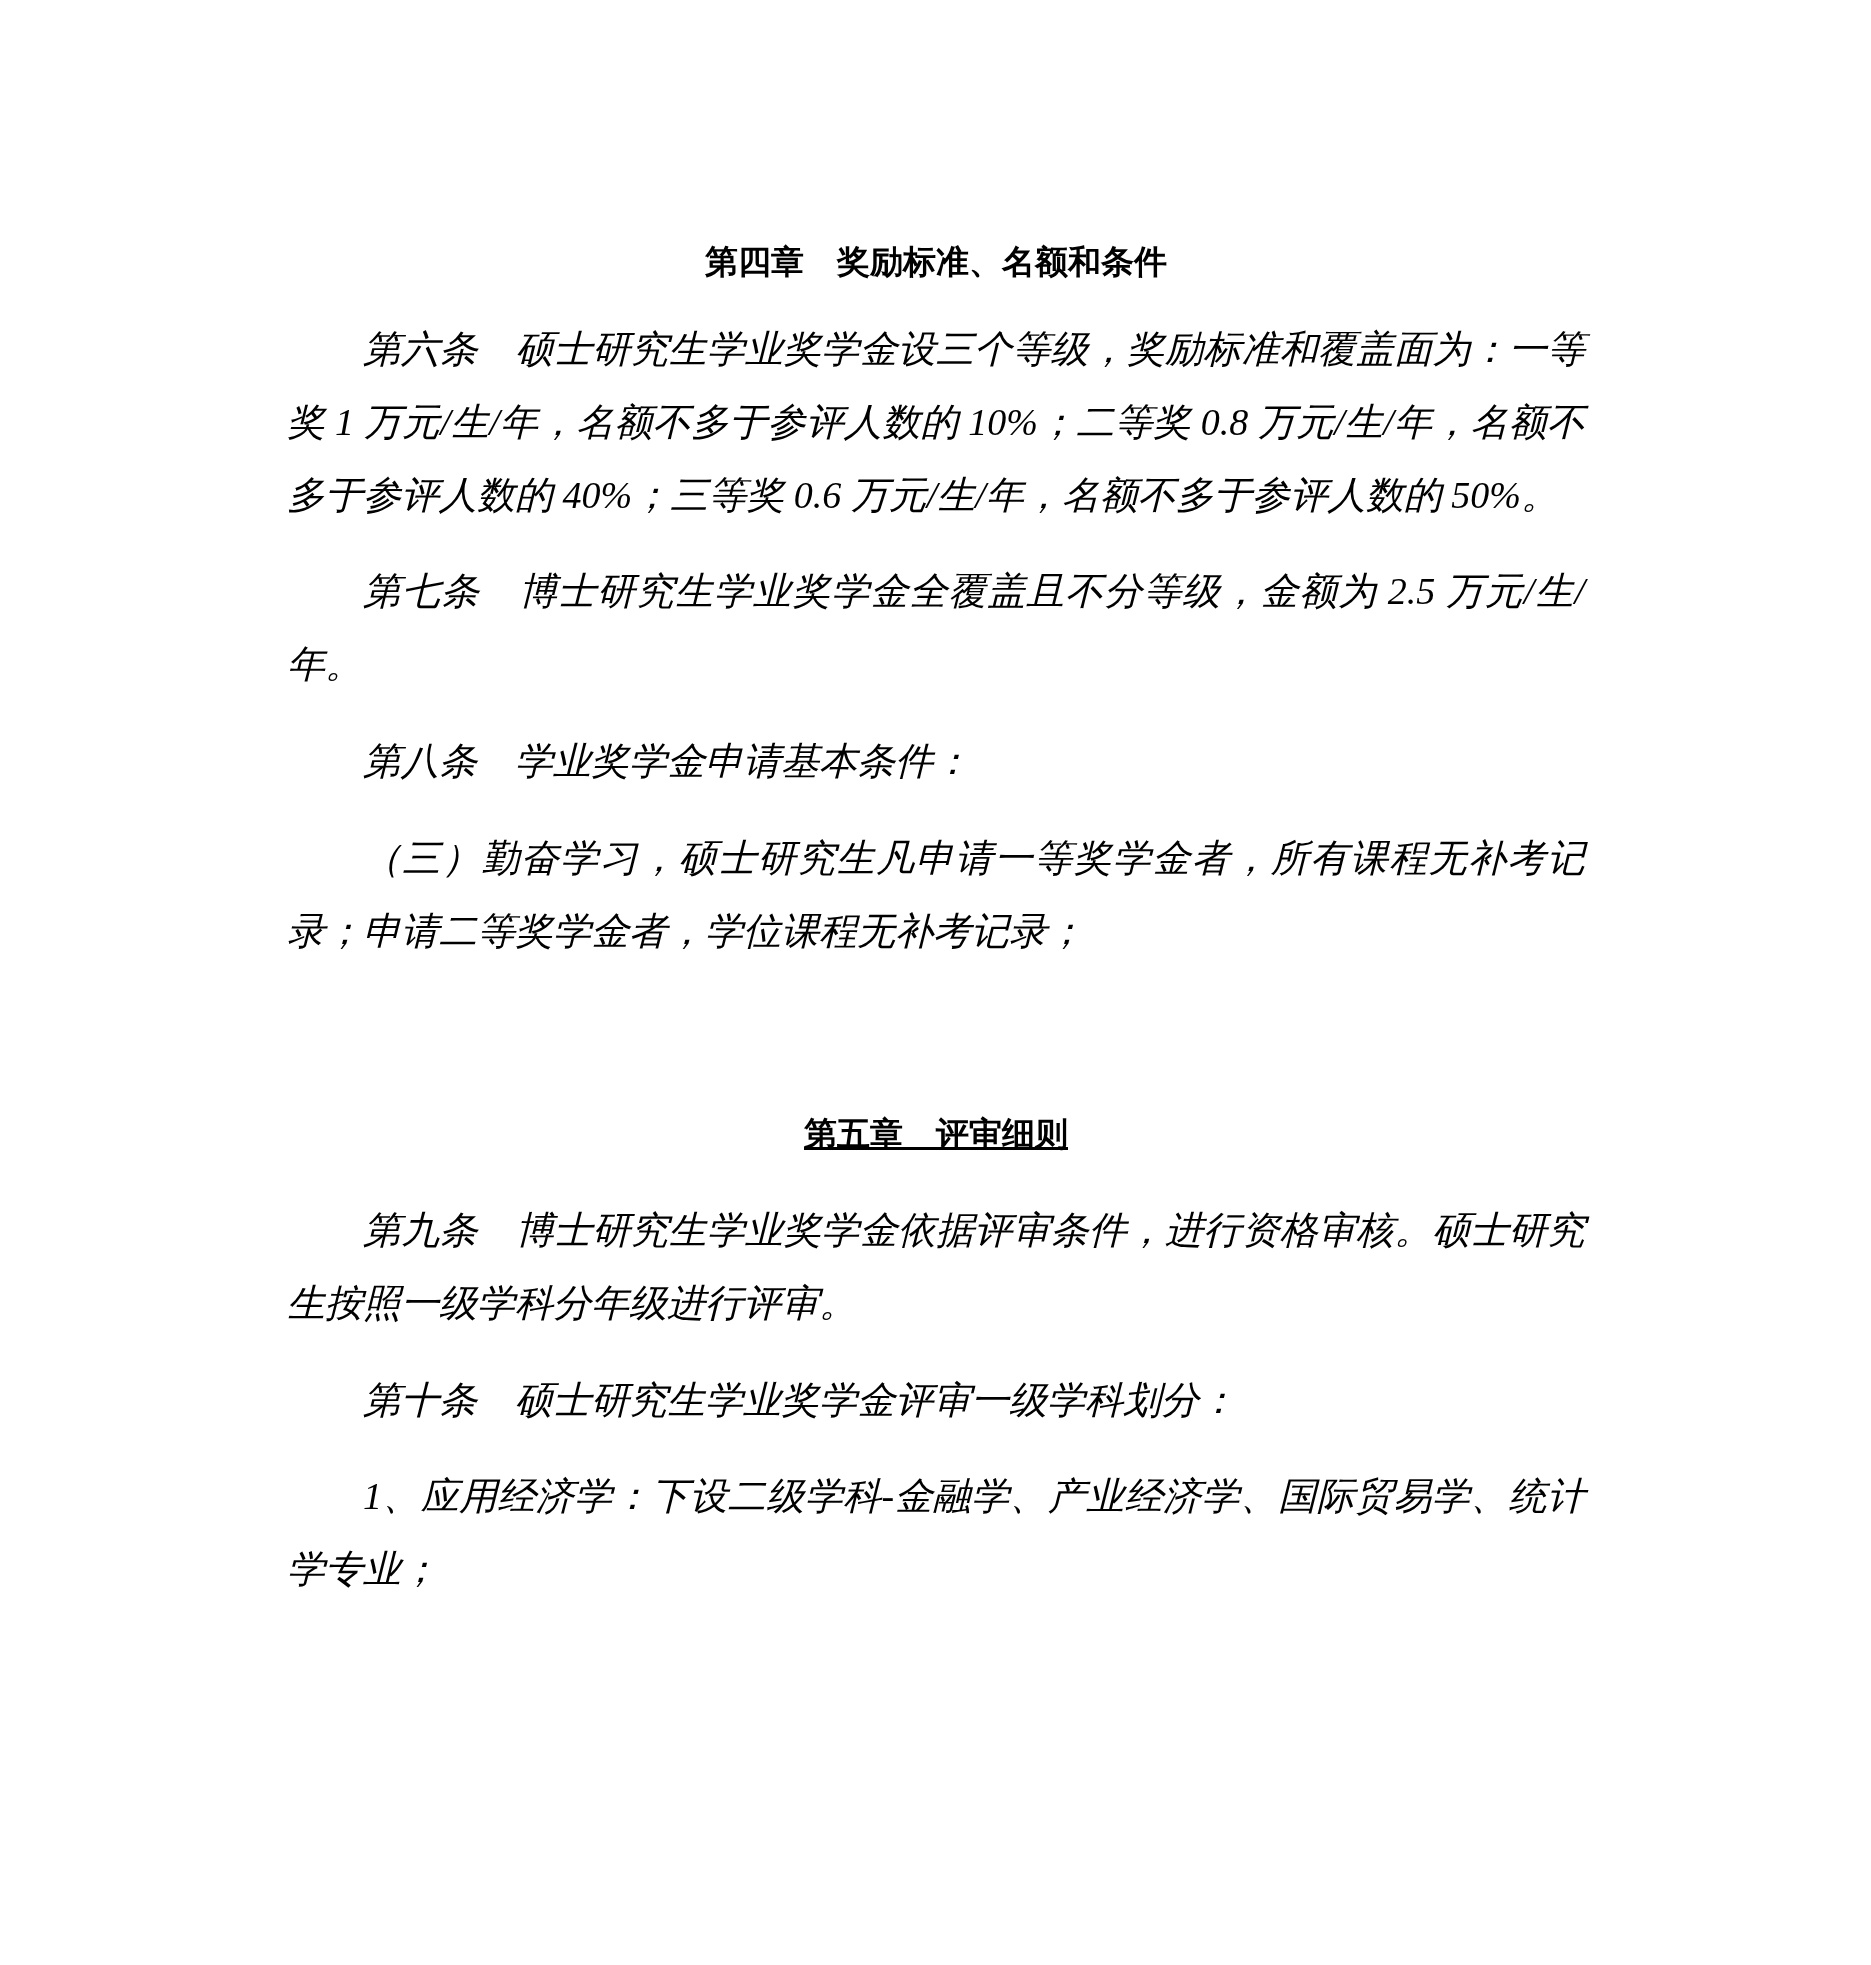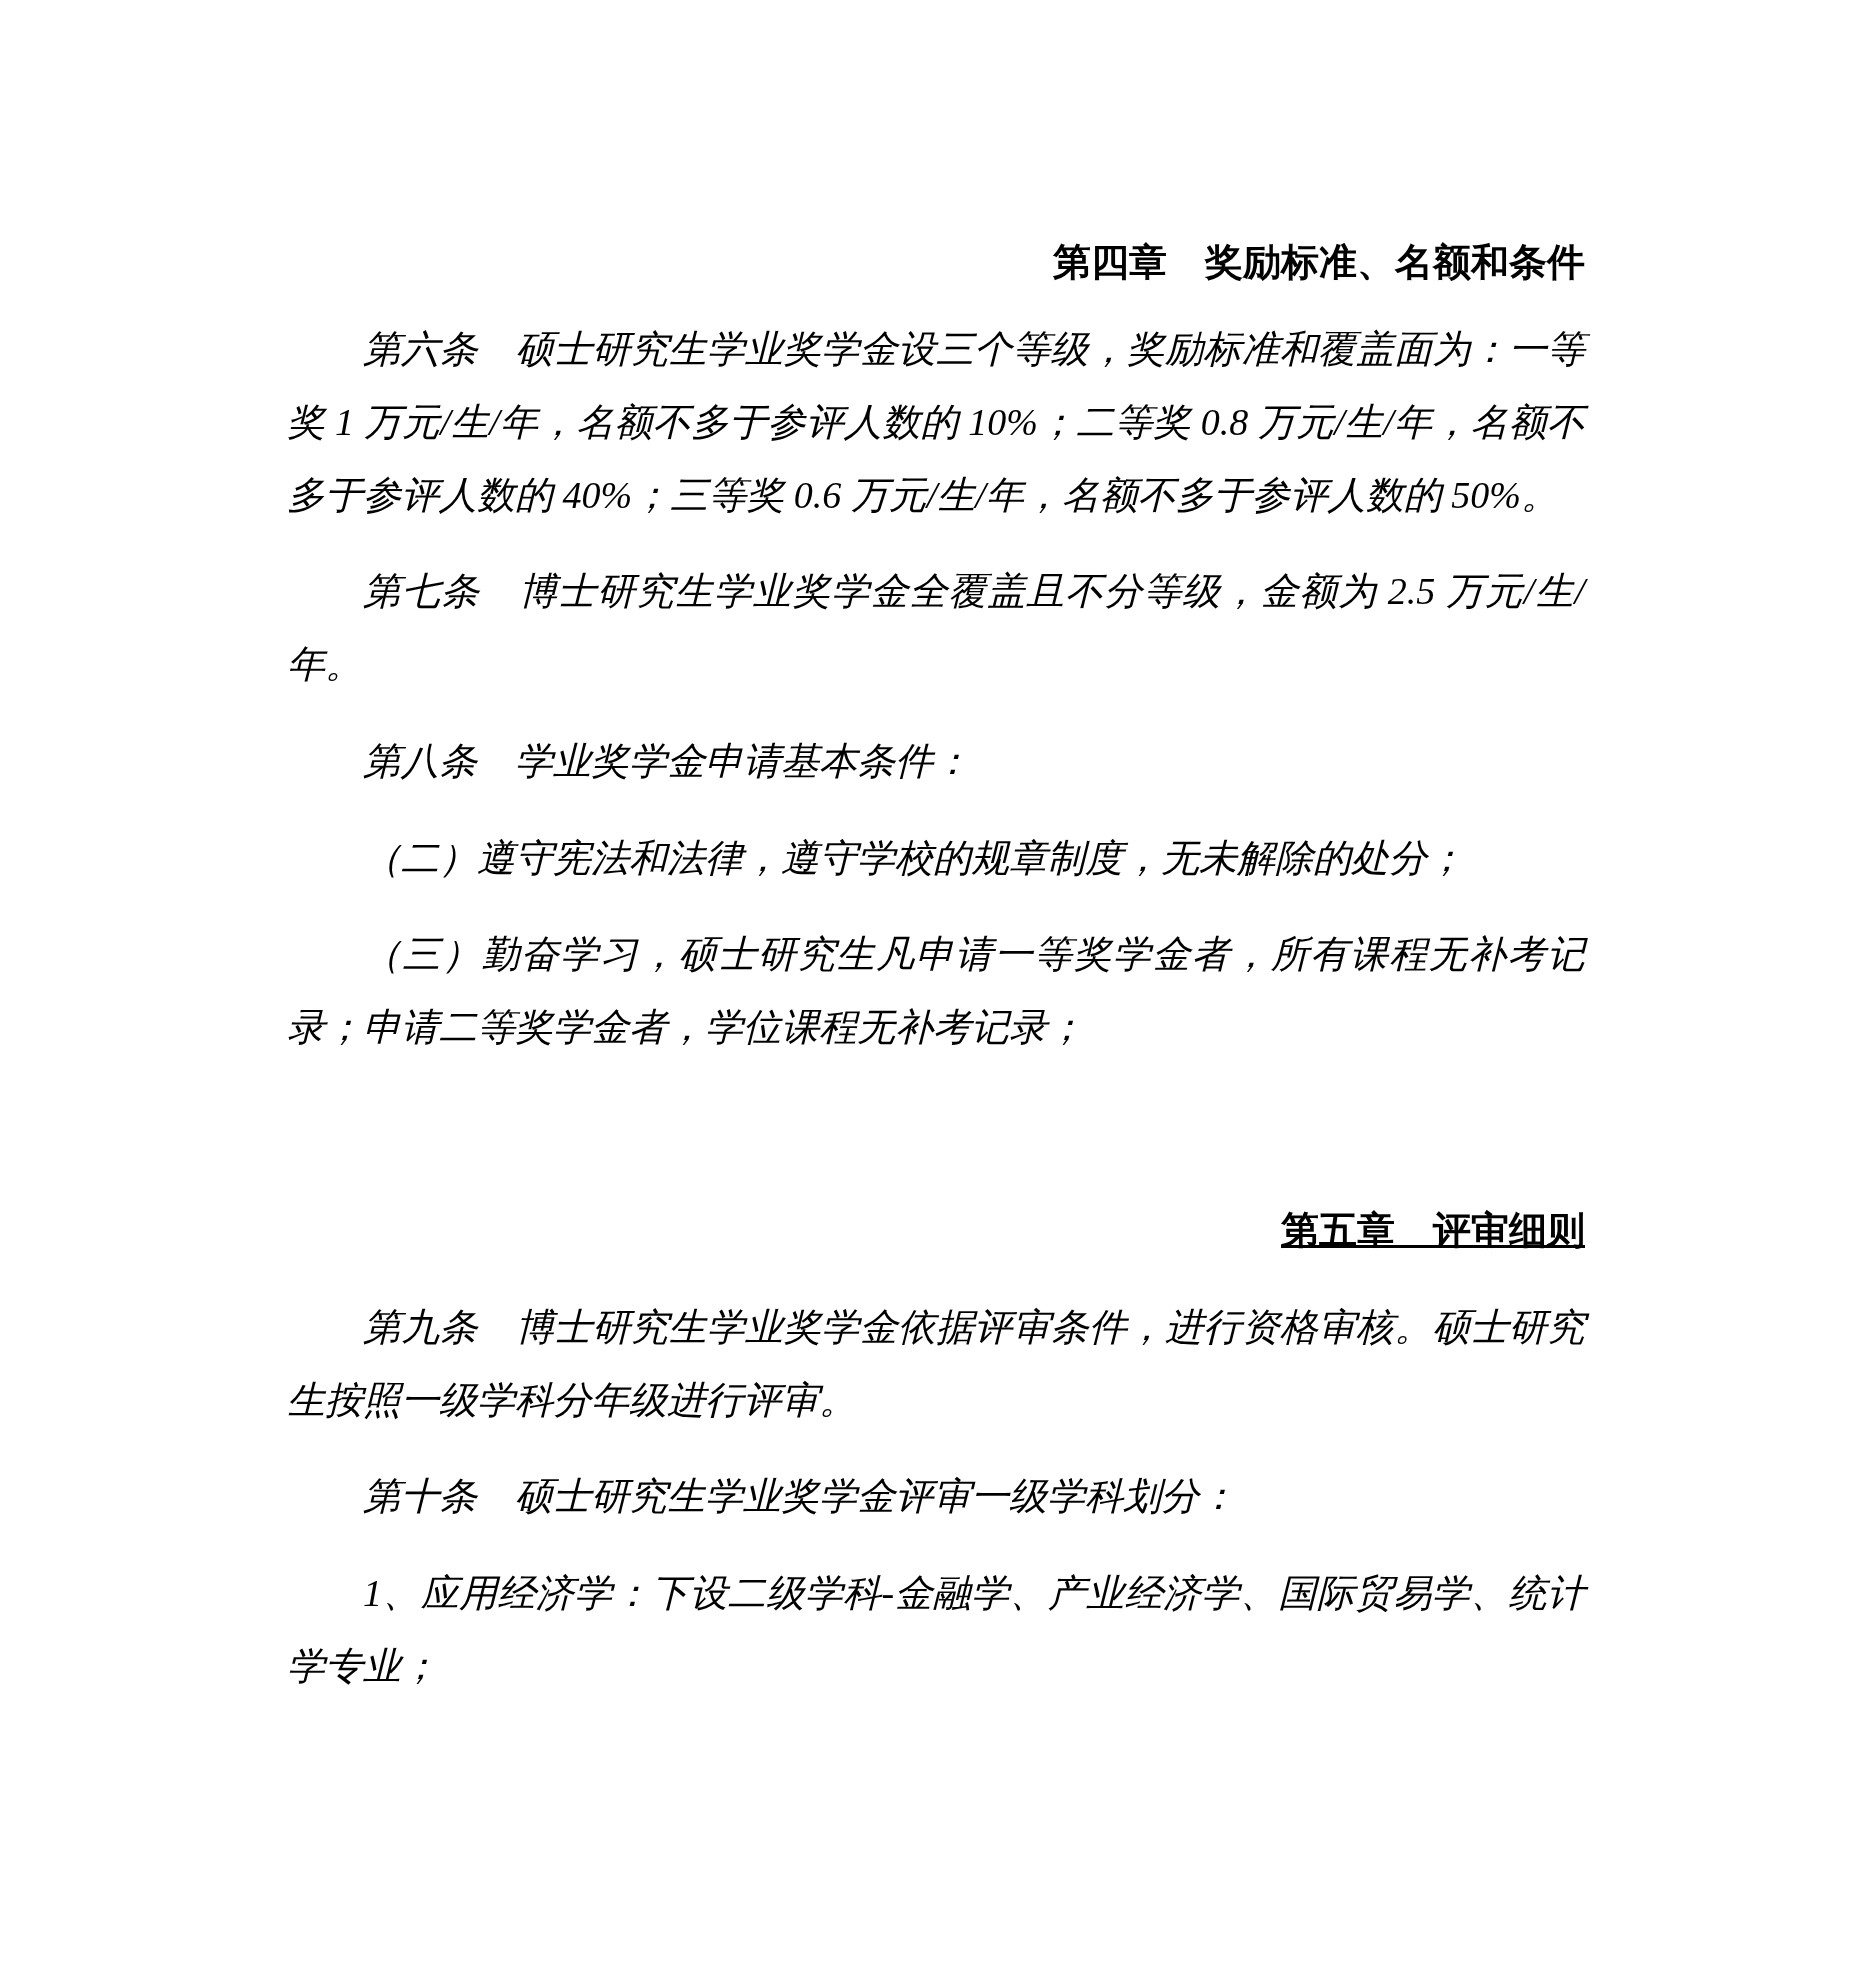--- a/index.html
+++ b/index.html
@@ -14,23 +14,23 @@
     height: 2647px;
     box-sizing: border-box;
     background: #ffffff;
     color: #000000;
     padding: 226px 287px 0 287px;
     font-family: "Liberation Serif", "DejaVu Serif", serif;
     font-size: 38px;
     overflow: hidden;
   }
   .chapter-heading {
-    font-size: 38px;
+    font-size: 33px;
     font-weight: bold;
-    text-align: right;
+    text-align: center;
     line-height: 73px;
     margin: 0 0 13.8px 0;
   }
   .chapter-heading.second {
     margin: 130px 0 23.6px 0;
     text-decoration: underline;
   }
   .para {
     font-size: 38px;
     line-height: 73px;
@@ -44,21 +44,20 @@
 </head>
 <body>
 
 <div class="page">
 
   <h1 class="chapter-heading">第四章　奖励标准、名额和条件</h1>
 
   <p class="para">第六条　硕士研究生学业奖学金设三个等级，奖励标准和覆盖面为：一等奖 1 万元/生/年，名额不多于参评人数的 10%；二等奖 0.8 万元/生/年，名额不多于参评人数的 40%；三等奖 0.6 万元/生/年，名额不多于参评人数的 50%。</p>
   <p class="para">第七条　博士研究生学业奖学金全覆盖且不分等级，金额为 2.5 万元/生/年。</p>
   <p class="para">第八条　学业奖学金申请基本条件：</p>
-  <p class="para">（二）遵守宪法和法律，遵守学校的规章制度，无未解除的处分；</p>
   <p class="para">（三）勤奋学习，硕士研究生凡申请一等奖学金者，所有课程无补考记录；申请二等奖学金者，学位课程无补考记录；</p>
 
   <h2 class="chapter-heading second">第五章　评审细则</h2>
 
   <p class="para">第九条　博士研究生学业奖学金依据评审条件，进行资格审核。硕士研究生按照一级学科分年级进行评审。</p>
   <p class="para">第十条　硕士研究生学业奖学金评审一级学科划分：</p>
   <p class="para">1、应用经济学：下设二级学科-金融学、产业经济学、国际贸易学、统计学专业；</p>
 
 </div>
 

